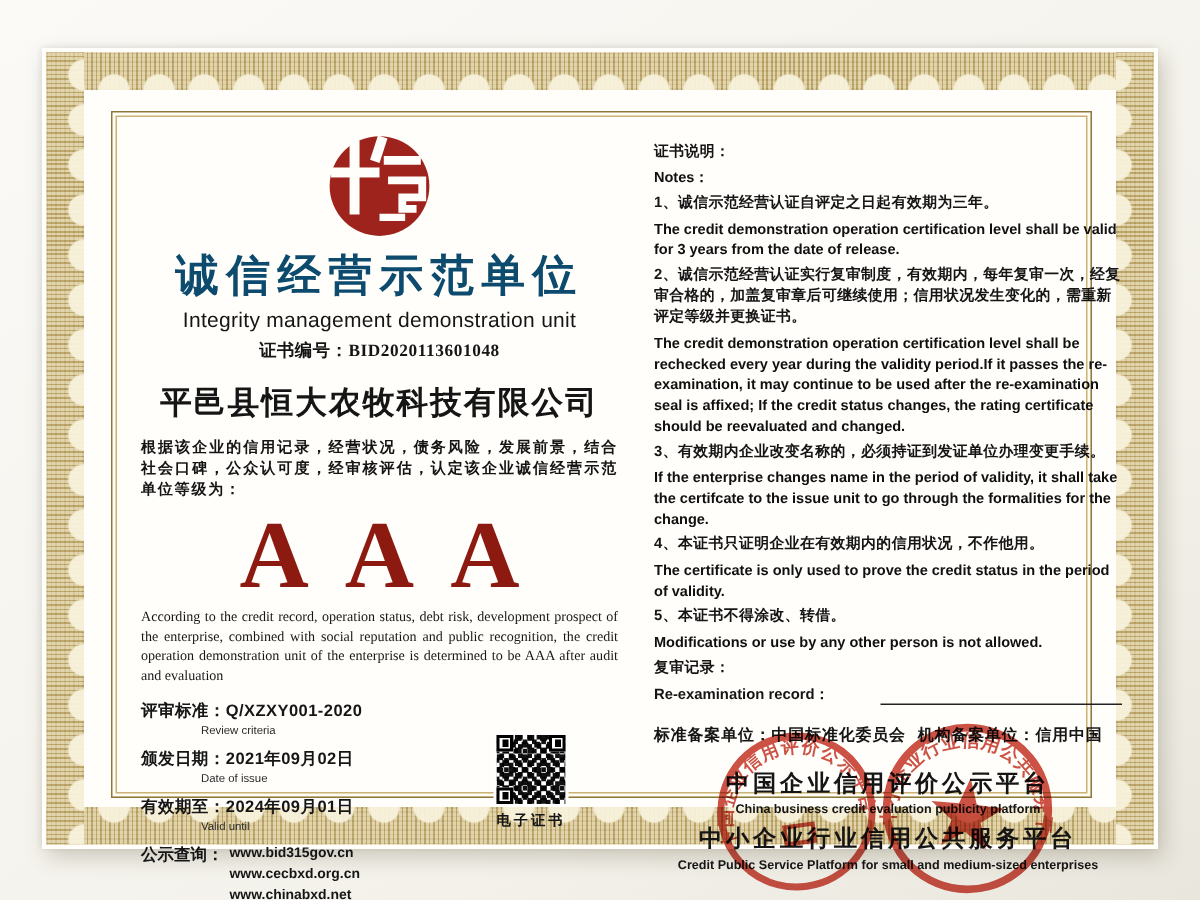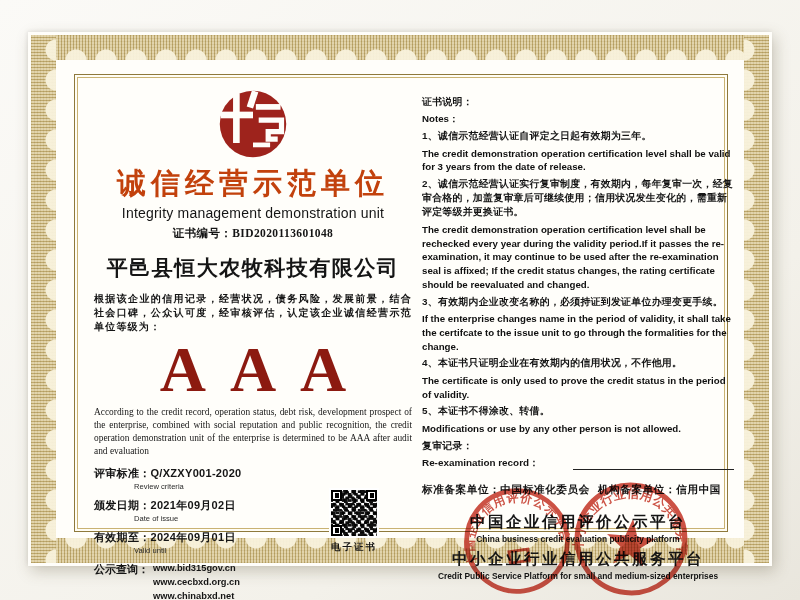--- a/index.html
+++ b/index.html
@@ -53,21 +53,21 @@
     position:absolute; left:46px; right:44px; top:42px; bottom:34px;
     border:1.5px solid #8e793c;
     box-shadow:inset 0 0 0 2px #fffdf4, inset 0 0 0 3px #c9b273;
   }
 
   
   .left-col { position:absolute; left:66px; top:54px; width:318px; }
   .emblem { display:block; margin:0 auto 2px; width:76px; height:76px; }
   .title-cn {
     text-align:center; font-size:29px; font-weight:bold; letter-spacing:5px;
-    color:#c2410c; white-space:nowrap;
+    color:#0c4a6e; white-space:nowrap;
   }
   .title-en {
     text-align:center; font-size:14px; font-weight:normal; letter-spacing:.2px;
     margin-top:1px; white-space:nowrap;
   }
   .cert-no {
     text-align:center; font-family:"Liberation Serif", serif;
     font-size:11.5px; font-weight:bold; margin-top:5px; letter-spacing:.4px;
   }
   .company {
@@ -103,21 +103,21 @@
   .fp::after { content:""; position:absolute; left:1.6px; top:1.6px; width:4.4px; height:4.4px; background:#000; }
   .fp-tl { left:0; top:0; } .fp-tr { right:0; top:0; } .fp-bl { left:0; bottom:0; }
   .qr-caption { font-size:9.5px; font-weight:bold; margin-top:5px; letter-spacing:2px; }
   .inquiry { margin-top:2px; }
   .inquiry-line { display:flex; }
   .inquiry .meta-label { font-size:11px; font-weight:bold; flex:none; }
   .sites { font-size:9.3px; font-weight:bold; line-height:1.5; margin-left:4px; }
   .sites span { display:block; }
 
   
-  .right-col { position:absolute; left:394px; top:60px; width:312px; }
+  .right-col { position:absolute; left:408px; top:60px; width:312px; }
   .note-title-cn, .note-cn {
     font-size:9.9px; font-weight:bold; line-height:1.42; margin-top:3.2px; letter-spacing:.3px;
   }
   .note-title-en, .note-en {
     font-size:9.7px; font-weight:600; line-height:1.42; margin-top:3.2px; color:#101010;
   }
   .review-row { display:flex; align-items:flex-end; margin-top:3px; font-size:9.9px; font-weight:bold;gap:32px; }
   .review-line { flex:1; border-bottom:1px solid #222; margin-left:2px; height:12px; }
   .filing { display:flex; gap:8px; margin-top:13px; font-size:10.6px; font-weight:bold; letter-spacing:.6px; white-space:nowrap; }
   .platforms { position:relative; margin-top:15px; text-align:center; }

